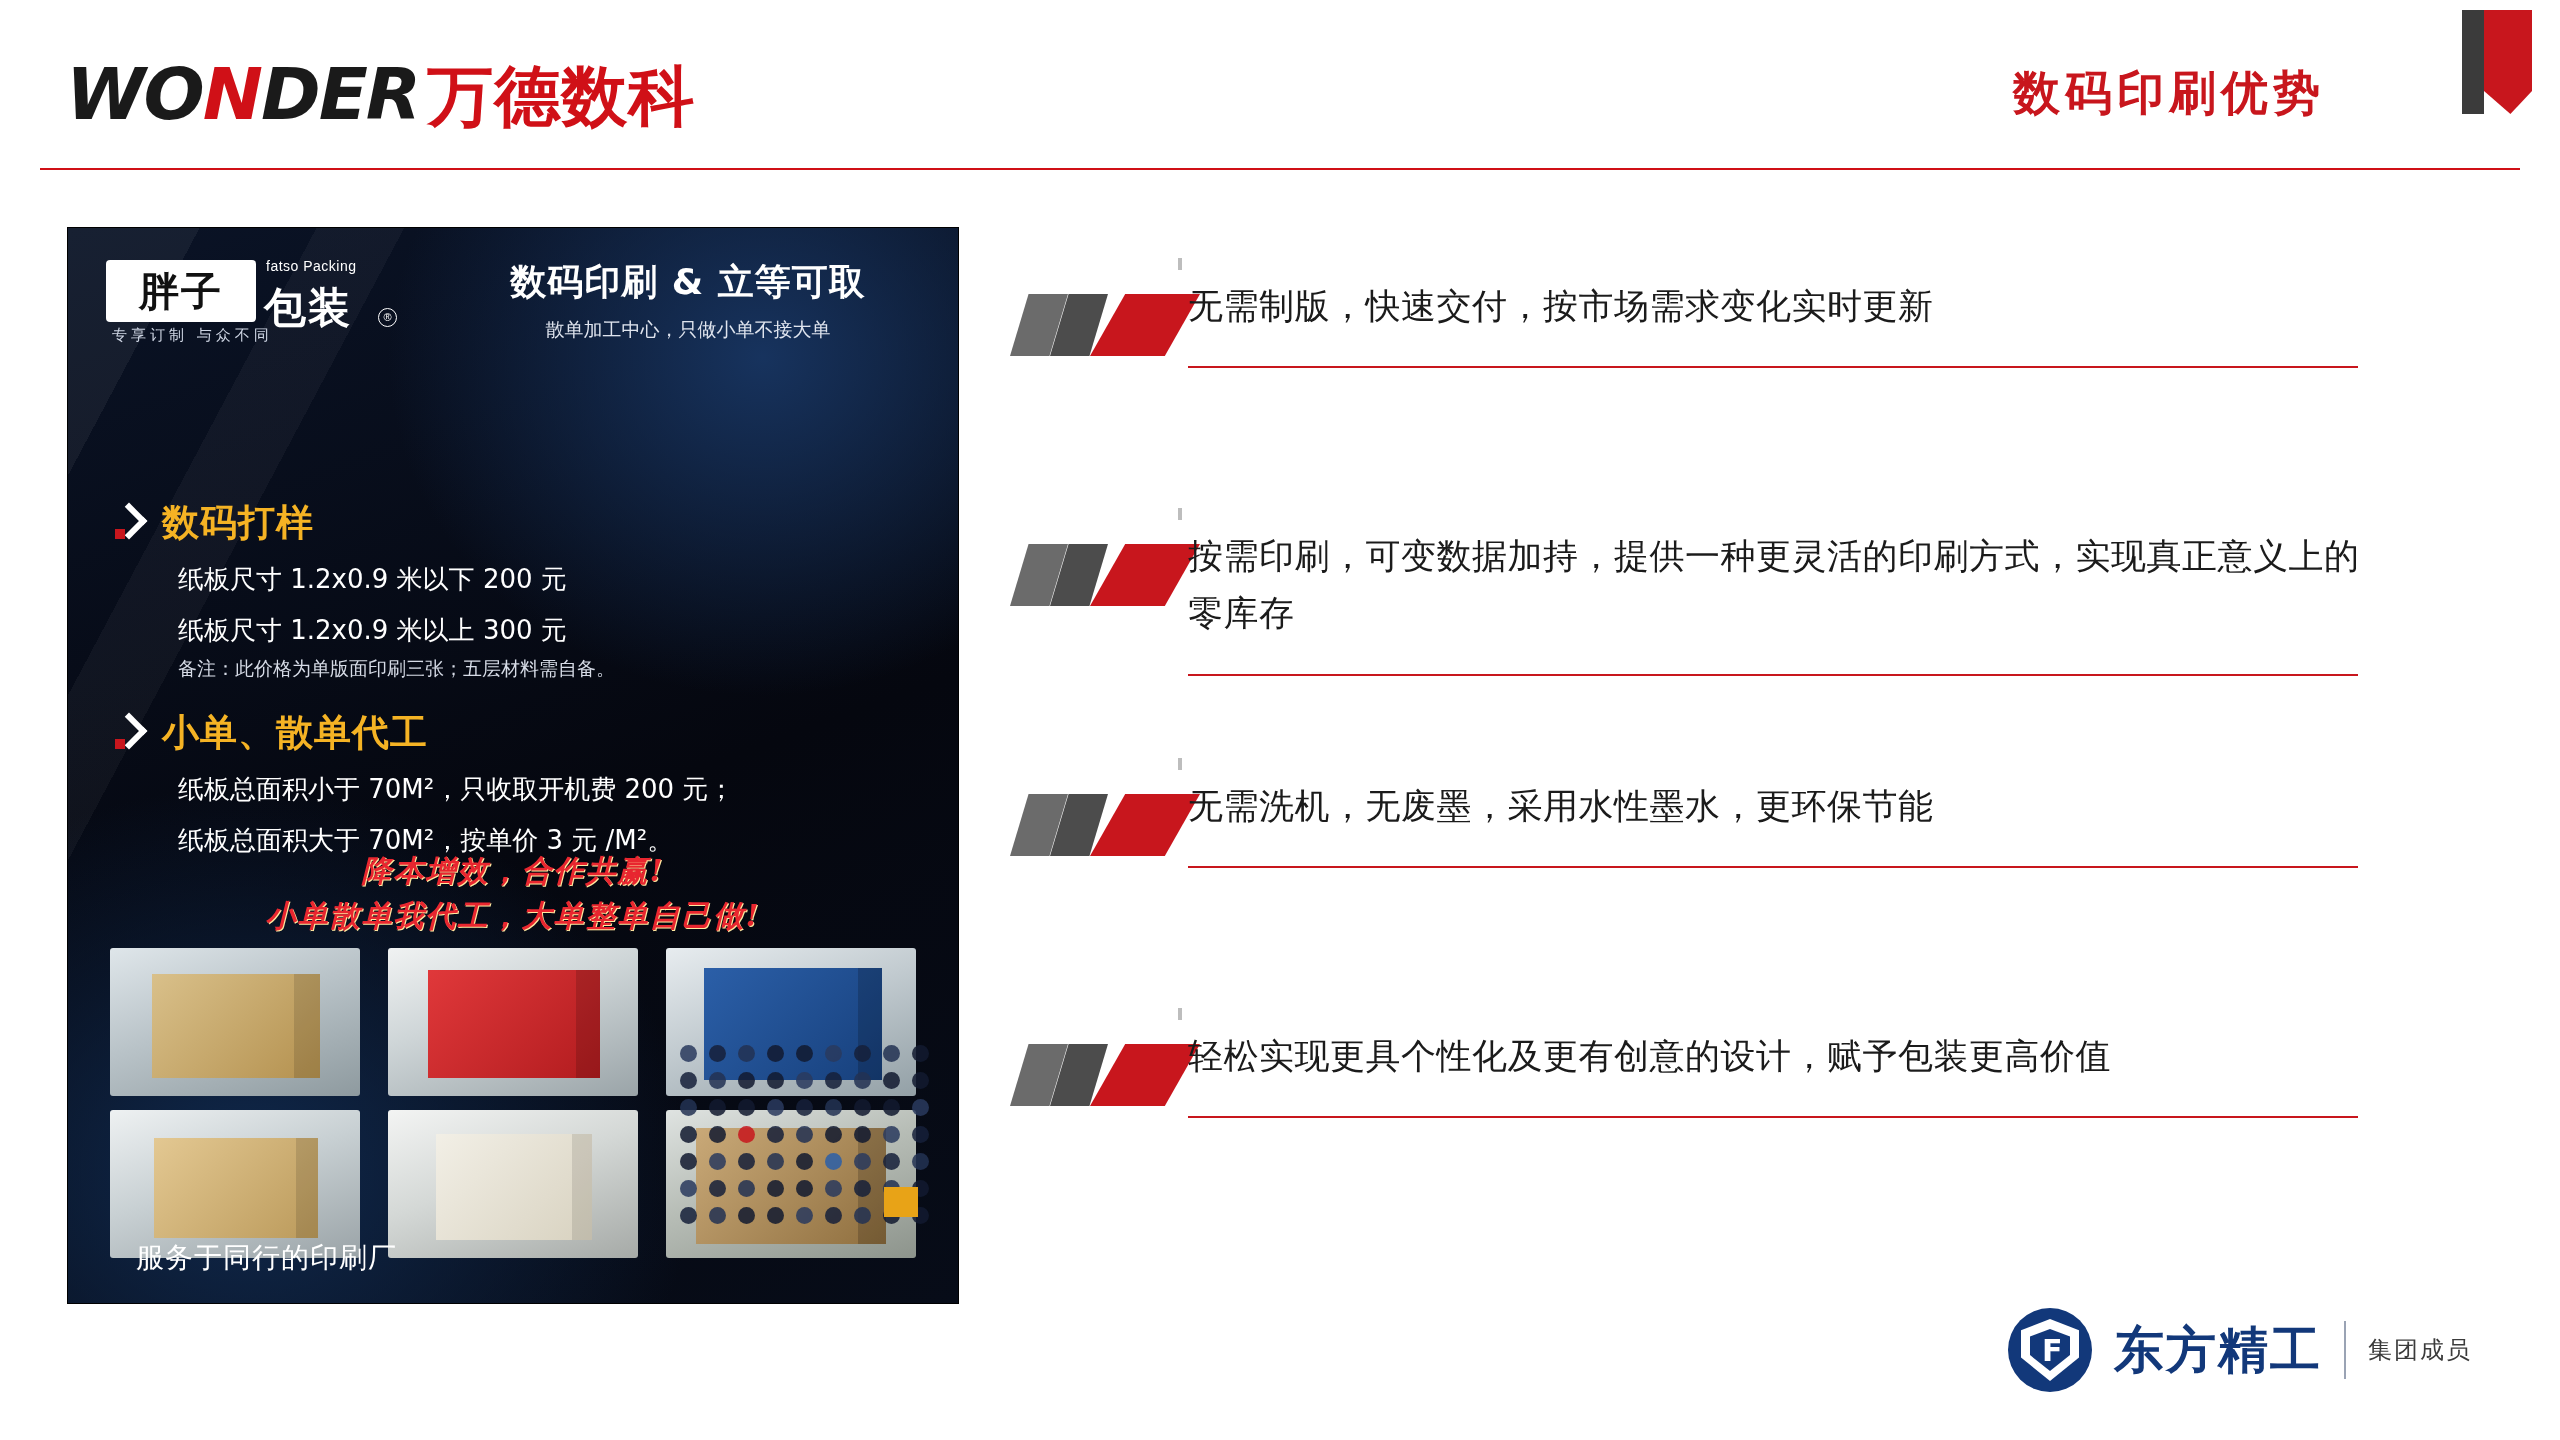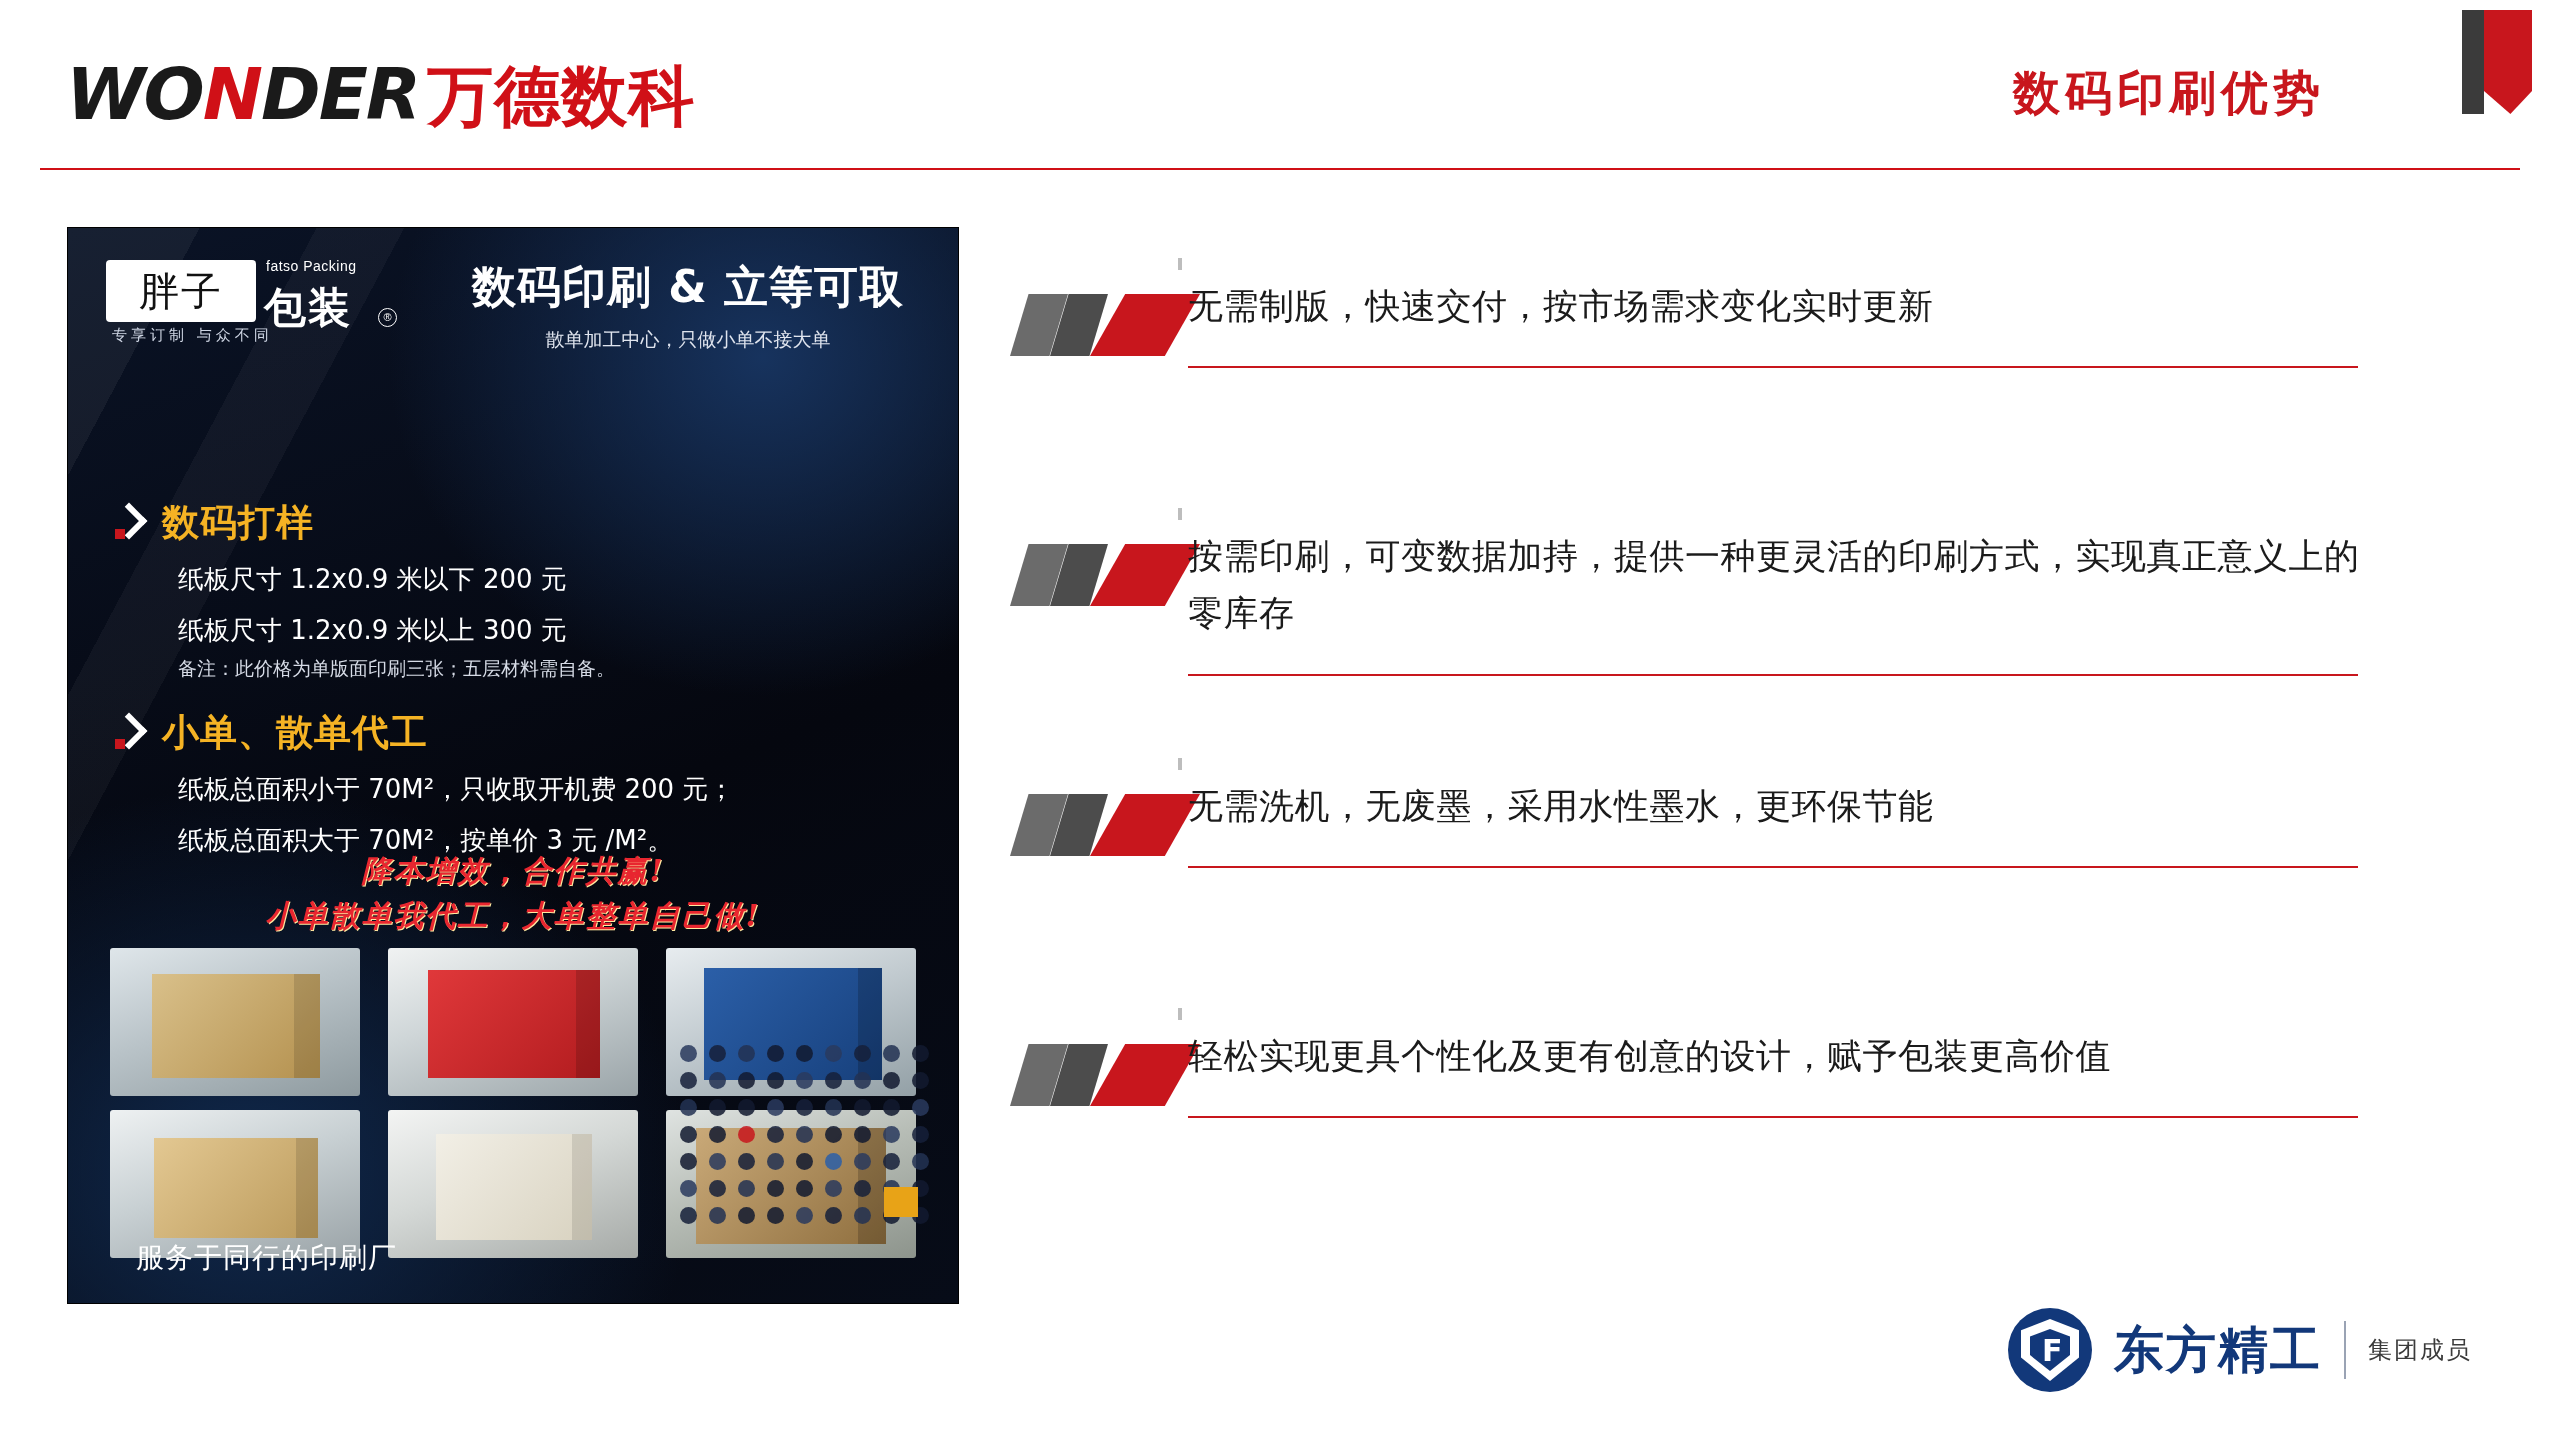--- a/index.html
+++ b/index.html
@@ -133,21 +133,21 @@
     left: 0; top: 4px;
     width: 150px; height: 62px;
     background: #ffffff;
     border-radius: 4px;
     display: flex;
     align-items: center;
     justify-content: center;
   }
   .fz-box span {
     font-family: "DejaVu Sans", sans-serif;
-    font-weight: 400;
+    font-weight: 700;
     font-size: 40px;
     color: #111;
     letter-spacing: 2px;
   }
   .fz-en {
     position: absolute;
     left: 160px; top: 2px;
     color: #ffffff;
     font-size: 14px;
     font-family: "Liberation Sans", sans-serif;
@@ -186,21 +186,21 @@
     position: absolute;
     left: 380px;
     top: 30px;
     width: 480px;
     text-align: center;
   }
   .poster-head h2 {
     margin: 0;
     font-family: "DejaVu Sans", sans-serif;
     font-weight: 900;
-    font-size: 44px;
+    font-size: 36px;
     color: #ffffff;
     letter-spacing: 1px;
   }
   .poster-head p {
     margin: 10px 0 0;
     font-size: 19px;
     color: #dfe4ee;
     font-family: "DejaVu Sans", sans-serif;
   }
 

